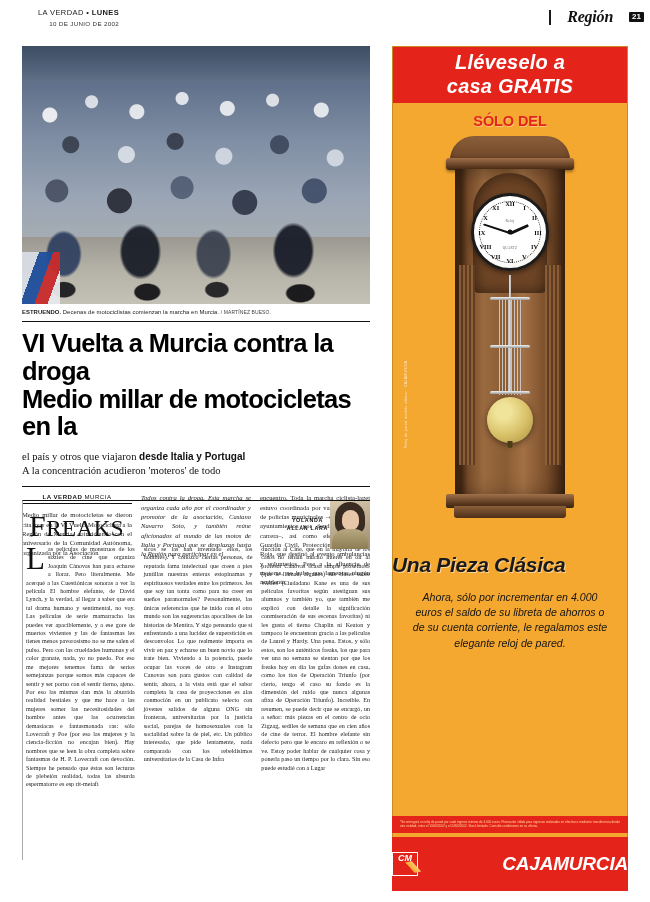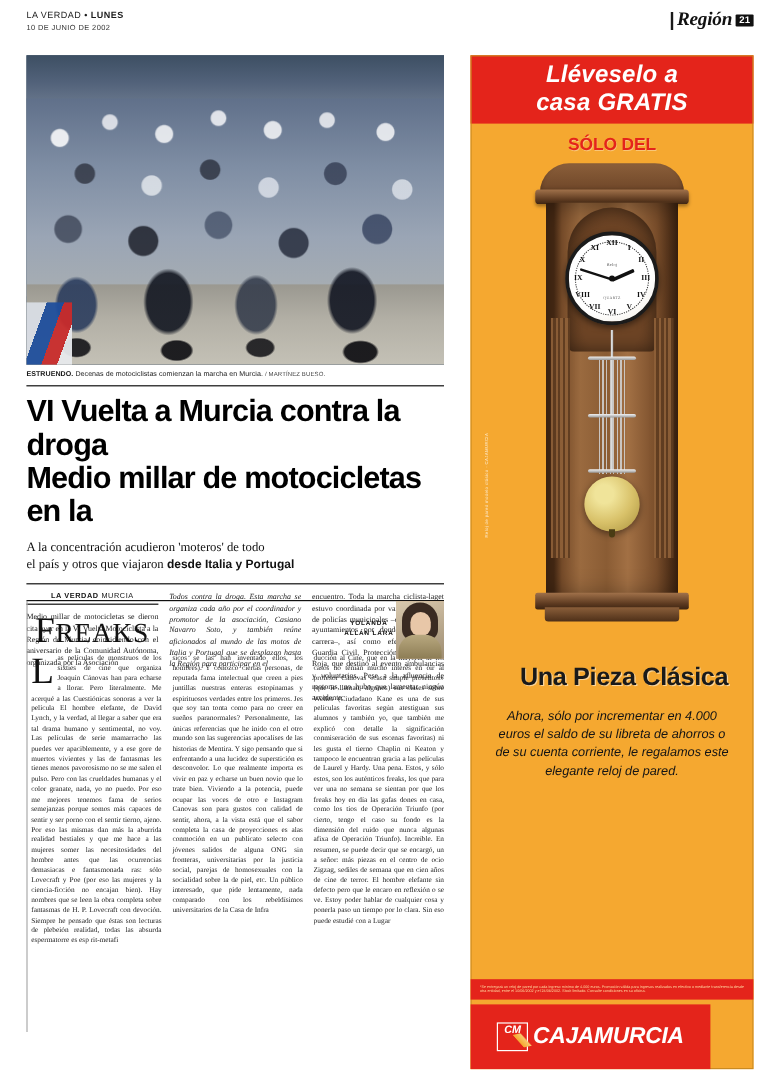--- a/index.html
+++ b/index.html
@@ -10,34 +10,34 @@
     background: #ffffff;
     font-family: "Liberation Serif", serif;
     overflow: hidden;
     position: relative;
   }
 
   .page { position: relative; width: 650px; height: 902px; background: #fff; }
 
   
   .masthead {
-    position: absolute; left: 22px; top: 8px; width: 606px; height: 30px;
+    position: absolute; left: 38px; top: 8px; width: 606px; height: 30px; text-align: right;
   }
   .mast-left { position: absolute; left: 0; top: 0; }
   .mast-title {
     font-family: "Liberation Sans", sans-serif;
     font-size: 7.5px; letter-spacing: .4px; color: #1a1a1a; font-weight: 700;
   }
   .mast-title .thin { font-weight: 400; }
   .mast-date {
     font-family: "Liberation Sans", sans-serif;
     font-size: 6.2px; letter-spacing: .35px; color: #333; margin-top: 3px;
   }
   .mast-right {
-    position: absolute; right: 0; top: 0; display: flex; align-items: center; gap: 3px;
+    position: absolute; right: 0; top: 0; display: flex; align-items: center; gap: 16px;
   }
   .mast-rule { width: 2px; height: 15px; background: #1a1a1a; }
   .mast-section {
     font-family: "Liberation Serif", serif; font-style: italic;
     font-size: 16px; font-weight: 700; color: #111; letter-spacing: -.2px;
   }
   .mast-pageno {
     background: #111; color: #fff; font-family: "Liberation Sans", sans-serif;
     font-size: 8px; font-weight: 700; padding: 1px 3px; line-height: 1;
     display: inline-block; border-radius: 1px;
@@ -305,44 +305,43 @@
     background: linear-gradient(180deg,#a0714a,#5d3a20 65%,#3b2311);
     border-radius: 2px;
   }
   .clk-base2 {
     position:absolute; left:8px; top:370px; width:112px; height:12px;
     background: linear-gradient(180deg,#8b5f3a,#4d2f18);
     border-radius: 0 0 3px 3px;
   }
 
   .ad-tagline {
-    text-align:center; margin-top: 2px;
-    font-family:"Liberation Sans", sans-serif; font-weight:700; 
+    text-align:left; margin-top: 2px;
+    font-family:"Liberation Sans", sans-serif; font-weight:700; font-style: italic;
     font-size: 21px; line-height:1.1; color:#1a1a1a; letter-spacing:-.3px;
     text-shadow: 1px 1px 0 rgba(255,255,255,.5);
-    margin-left: 20px;
   }
   .ad-tagline .l2 { display:block; }
 
   .ad-body {
     margin: 14px 18px 0; text-align:center;
     font-family:"Liberation Sans", sans-serif; font-weight:400; font-style: italic;
     font-size: 10.6px; line-height:1.45; color:#141414;
   }
 
   .ad-legal {
     position:absolute; left:0; bottom: 58px; width:236px; background:#e4241b;
     padding: 4px 8px; color:#ffd9a0;
     font-family:"Liberation Sans", sans-serif; font-size: 3.1px; line-height:1.5;
     text-align:justify;
   }
 
   .ad-logo {
-    position:absolute; left:0; bottom:0; width:200px; height:54px; background:#e4241b;
-    display:flex; align-items:center; justify-content:center; gap:4px;
+    position:absolute; left:0; bottom:0; width:236px; height:54px; background:#e4241b;
+    display:flex; align-items:center; justify-content:space-between; gap:4px;
   }
   .logo-cm {
     position:relative; width:26px; height:24px; border:1px solid #ffffff;
     display:flex; align-items:flex-start; justify-content:center;
   }
   .logo-cm-txt {
     font-family:"Liberation Sans", sans-serif; font-weight:700; font-style:italic;
     font-size:9px; color:#fff; line-height:1.1; padding-top:1px;
   }
   .logo-swoosh {
@@ -402,24 +401,24 @@
     </div>
 
     <div class="rule-thin"></div>
 
     <div class="headline">
       <div>VI Vuelta a Murcia contra la droga</div>
       <div>Medio millar de motocicletas en la</div>
     </div>
 
     <div class="standfirst">
-      <div>A la concentración acudieron 'moteros' de todo</div>
       <div>
         <span>el país y otros que viajaron </span><b>desde Italia y Portugal</b>
       </div>
+      <div>A la concentración acudieron 'moteros' de todo</div>
     </div>
 
     <div class="rule-art"></div>
 
     <div class="art-cols">
       <div class="art-col">
         <div class="byline">
           <b>LA VERDAD</b><span> MURCIA</span>
         </div>
         <div class="body-text">Medio millar de motocicletas se dieron cita ayer en la VI Vuelta Motociclista a la Región de Murcia, coincidiendo con el aniversario de la Comunidad Autónoma, organizada por la Asociación</div>

